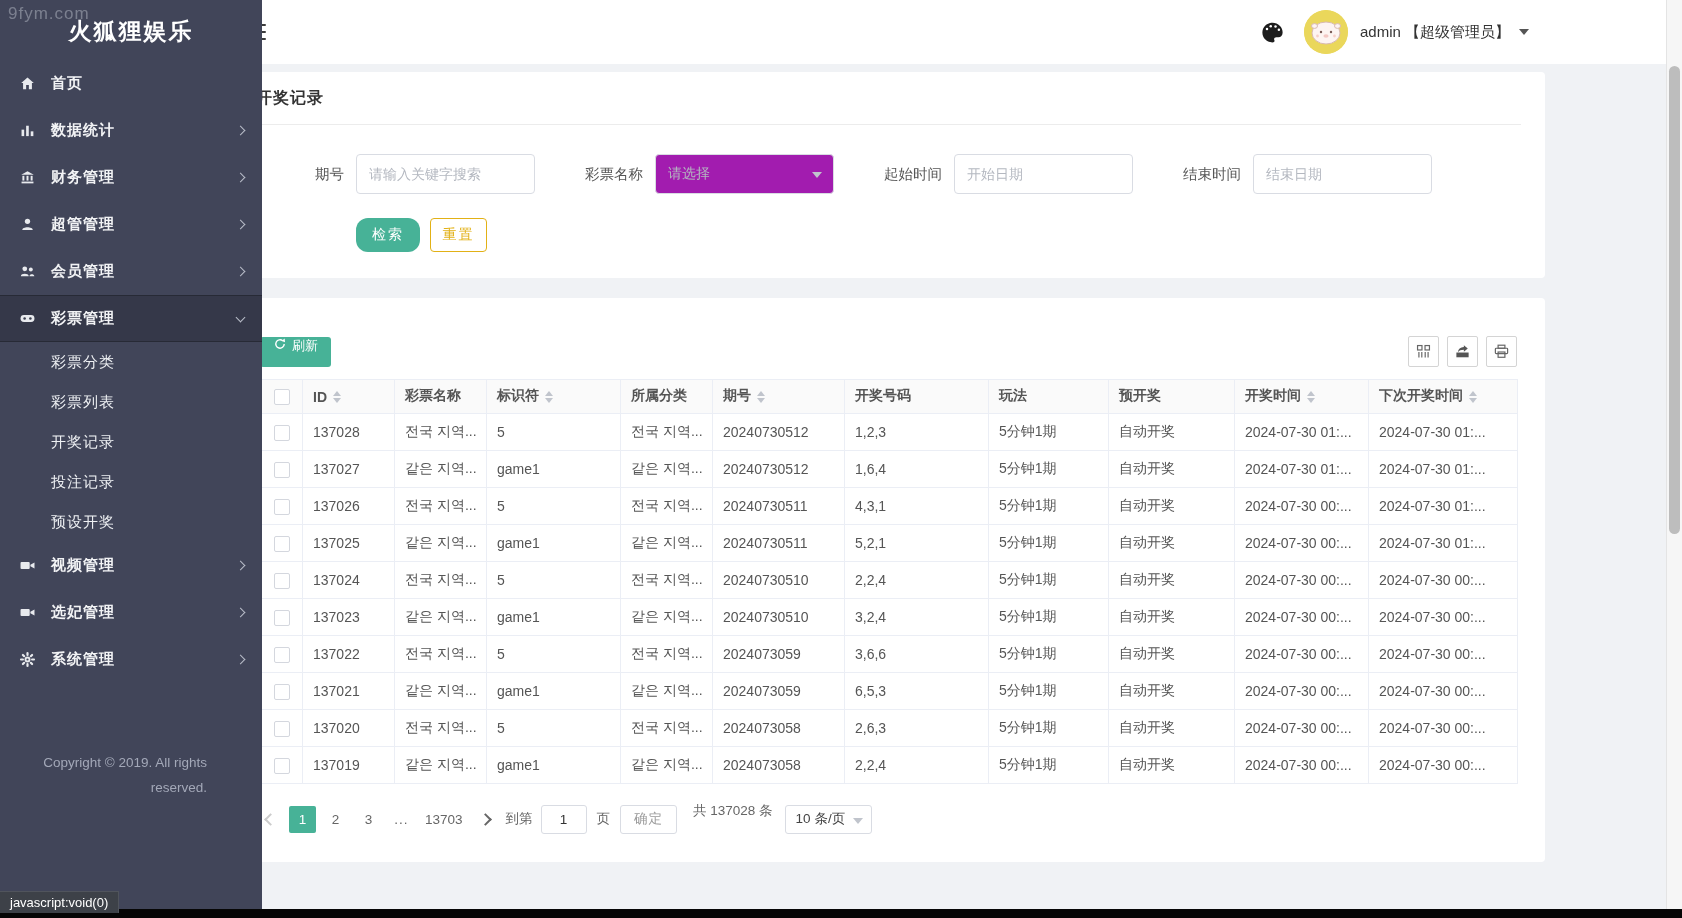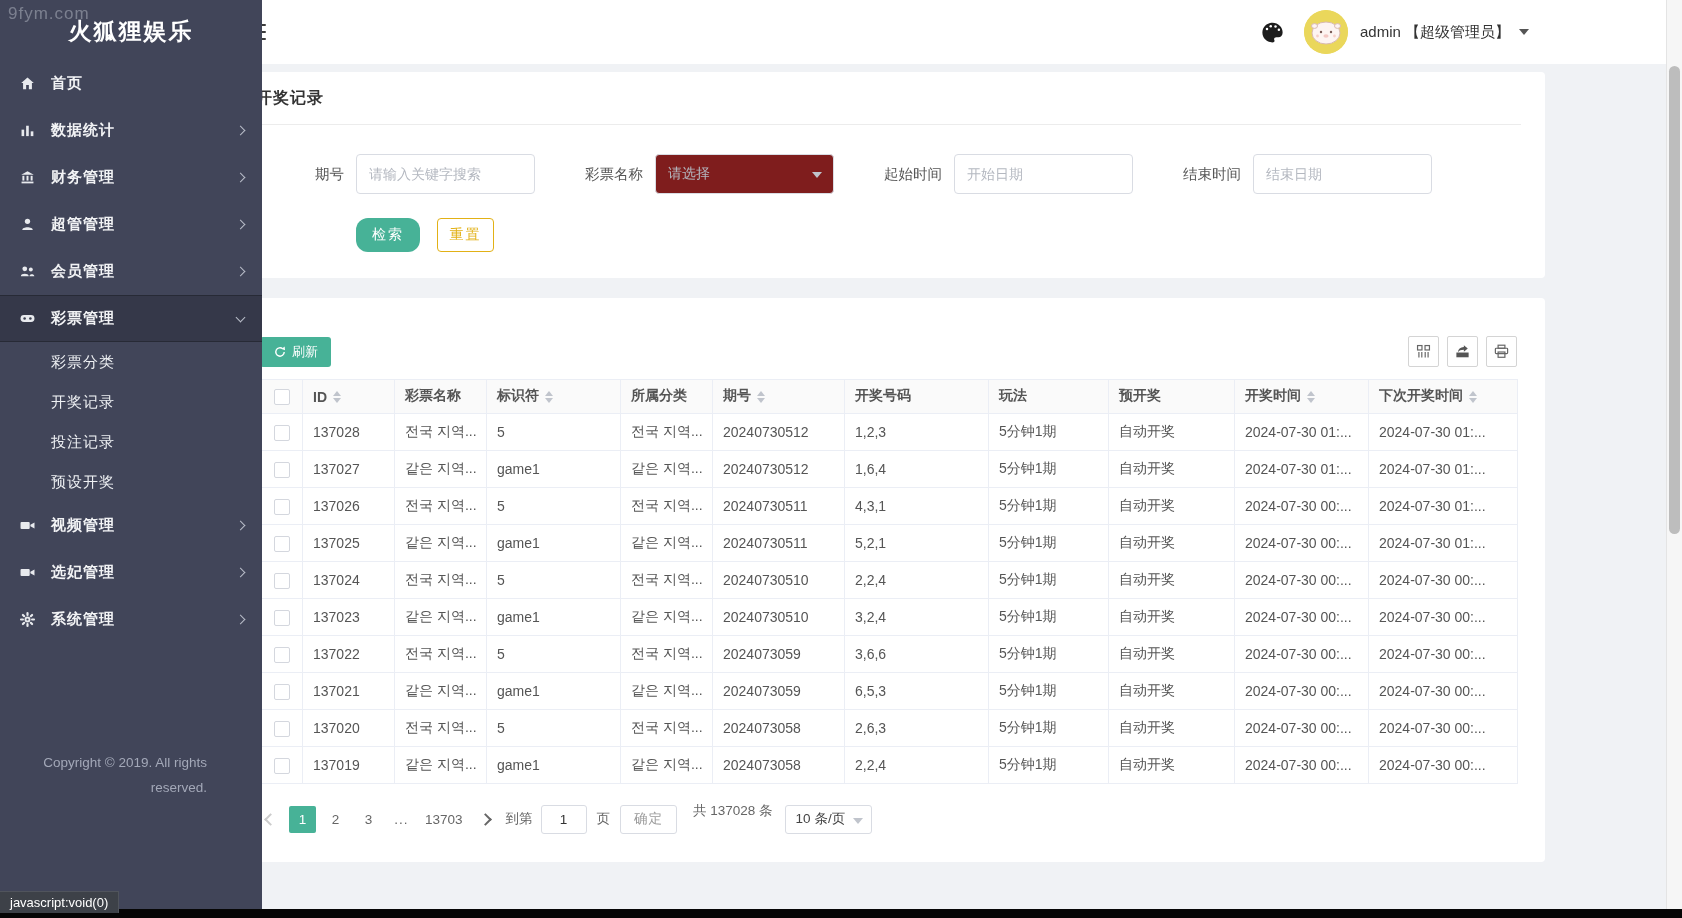--- a/index.html
+++ b/index.html
@@ -39,30 +39,30 @@
   .content { padding:8px 0 0 14px; }
   .card { background:#fff; border-radius:4px; width:1313px; }
   .card.filter-card { padding:0 24px 26px; }
   .card-title-row { height:53px; display:flex; align-items:center; border-bottom:1px solid #ececec; }
   .card-title { font-size:16px; font-weight:bold; color:#333; letter-spacing:1px; }
   .filter-row { display:flex; margin-top:29px; }
   .f-group { display:flex; align-items:center; margin-right:20px; }
   .f-label { width:88px; text-align:right; margin-right:12px; font-size:14.5px; color:#555; }
   .f-input { width:179px; height:40px; border:1px solid #d9dce3; border-radius:4px; padding:0 12px; font-size:14px; color:#333; outline:none; font-family:inherit; }
   .f-input::placeholder { color:#b4b8c0; }
-  .fake-select { position:relative; width:179px; height:40px; border:1px solid #d9dce3; border-radius:4px; padding:0 40px 0 12px; display:flex; align-items:center; cursor:pointer; background:#7f1d1d; }
+  .fake-select { position:relative; width:179px; height:40px; border:1px solid #d9dce3; border-radius:4px; padding:0 40px 0 12px; display:flex; align-items:center; cursor:pointer; background:#a21caf; }
   .fake-select .sel-text { font-size:14px; color:#b4b8c0; }
   .sel-caret { position:absolute; right:11px; top:17px; width:0; height:0; border-left:5px solid transparent; border-right:5px solid transparent; border-top:6px solid #c0c4cc; }
   .btn-row { margin-top:24px; padding-left:100px; display:flex; }
   .btn-search { width:64px; height:34px; background:#47b297; color:#fff; border:none; border-radius:12px; font-size:14px; cursor:pointer; letter-spacing:2px; font-family:inherit; }
-  .btn-reset { width:57px; height:34px; background:#fff; color:#e2b116; border:1px solid #e2b116; border-radius:4px; font-size:14px; margin-left:17px; cursor:pointer; letter-spacing:2px; font-family:inherit; }
+  .btn-reset { width:57px; height:34px; background:#fff; color:#e2b116; border:1px solid #e2b116; border-radius:4px; font-size:14px; margin-left:10px; cursor:pointer; letter-spacing:2px; font-family:inherit; }
 
   .card.table-card { margin-top:20px; padding:38px 28px 26px; }
   .toolbar { display:flex; align-items:center; }
-  .btn-refresh { height:30px; padding:0 13px; background:#47b297; color:#fff; border:none; border-radius:3px; font-size:13px; display:flex; align-items:center; cursor:pointer; font-family:inherit; }
+  .btn-refresh { height:30px; padding:0 13px; background:#47b297; color:#fff; border:none; border-radius:3px; font-size:13px; display:flex; align-items:flex-start; cursor:pointer; font-family:inherit; }
   .btn-refresh svg { width:14px; height:14px; margin-right:5px; }
   .tool-icons { margin-left:auto; display:flex; }
   .tool-btn { width:31px; height:31px; border:1px solid #d4d4d4; border-radius:2px; background:#fff; margin-left:8px; display:flex; align-items:center; justify-content:center; cursor:pointer; }
 
   table.grid { border-collapse:collapse; table-layout:fixed; width:1257px; margin-top:12px; font-size:14px; }
   table.grid th, table.grid td { border:1px solid #ebeef5; text-align:left; padding:0 10px; overflow:hidden; white-space:nowrap; }
   table.grid th { height:34px; background:#fafafa; color:#555; font-weight:bold; font-size:14px; }
   table.grid td { height:37px; color:#555; background:#fff; }
   .cb-cell { text-align:center !important; }
   .cb { display:inline-block; width:16px; height:16px; border:1px solid #d4d7de; border-radius:2px; background:#fff; vertical-align:middle; cursor:pointer; }
@@ -164,20 +164,21 @@
               <rect x="1.8" y="6" width="16.4" height="8" rx="4"></rect>
               <circle cx="6.6" cy="10" r="1.5" fill="#3a3e4e"></circle>
               <circle cx="13.4" cy="10" r="1.5" fill="#3a3e4e"></circle>
             </svg>
           </span>
         <span class="nlabel">彩票管理</span>
         <span class="chev down"></span>
       </div>
       <div class="submenu">
         <div class="sub-item">彩票分类</div>
+        <div class="sub-item">彩票列表</div>
         <div class="sub-item">开奖记录</div>
         <div class="sub-item">投注记录</div>
         <div class="sub-item">预设开奖</div>
       </div>
       <div class="nav-item">
         <span class="nico">
             <svg viewBox="0 0 20 20">
               <rect x="1.8" y="6" width="10.8" height="8" rx="1.2"></rect>
               <path d="M13.4 9.2 L18.2 6.4 V13.6 L13.4 10.8 Z"></path>
             </svg>

